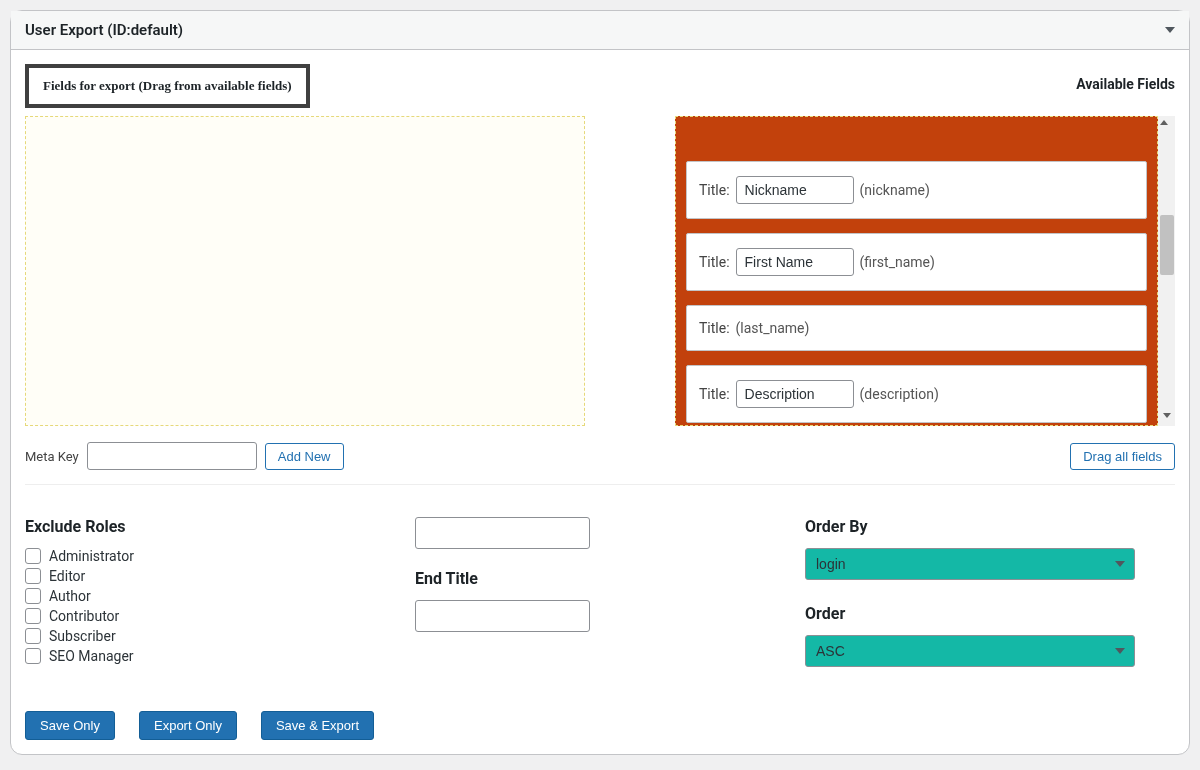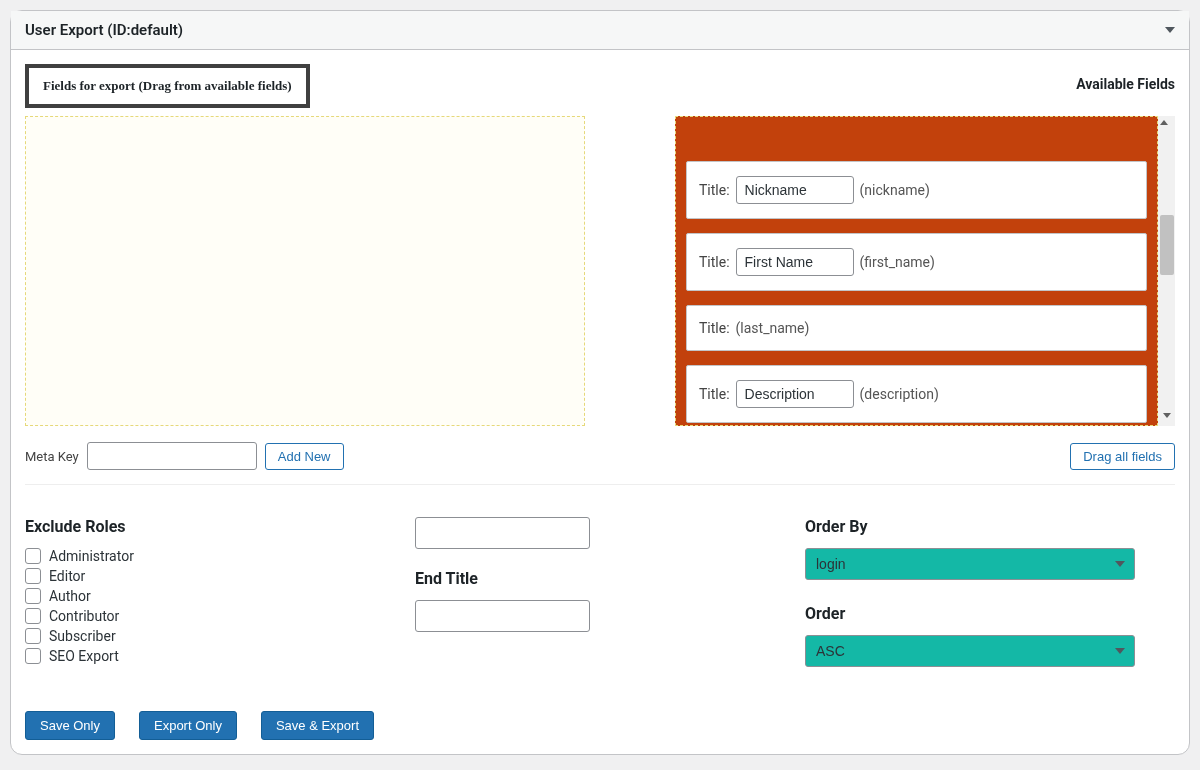--- a/index.html
+++ b/index.html
@@ -124,21 +124,21 @@
         <div class="role-item">
           <div class="role-check"></div>
           <span>Contributor</span>
         </div>
         <div class="role-item">
           <div class="role-check"></div>
           <span>Subscriber</span>
         </div>
         <div class="role-item">
           <div class="role-check"></div>
-          <span>SEO Export</span>
+          <span>SEO Manager</span>
         </div>
       </div>
 
       <div class="filters-col">
         <div class="date-block">
           <input class="date-input" style="">
         </div>
         <div class="date-block">
           <h3>End Title</h3>
           <input class="date-input" style="">

